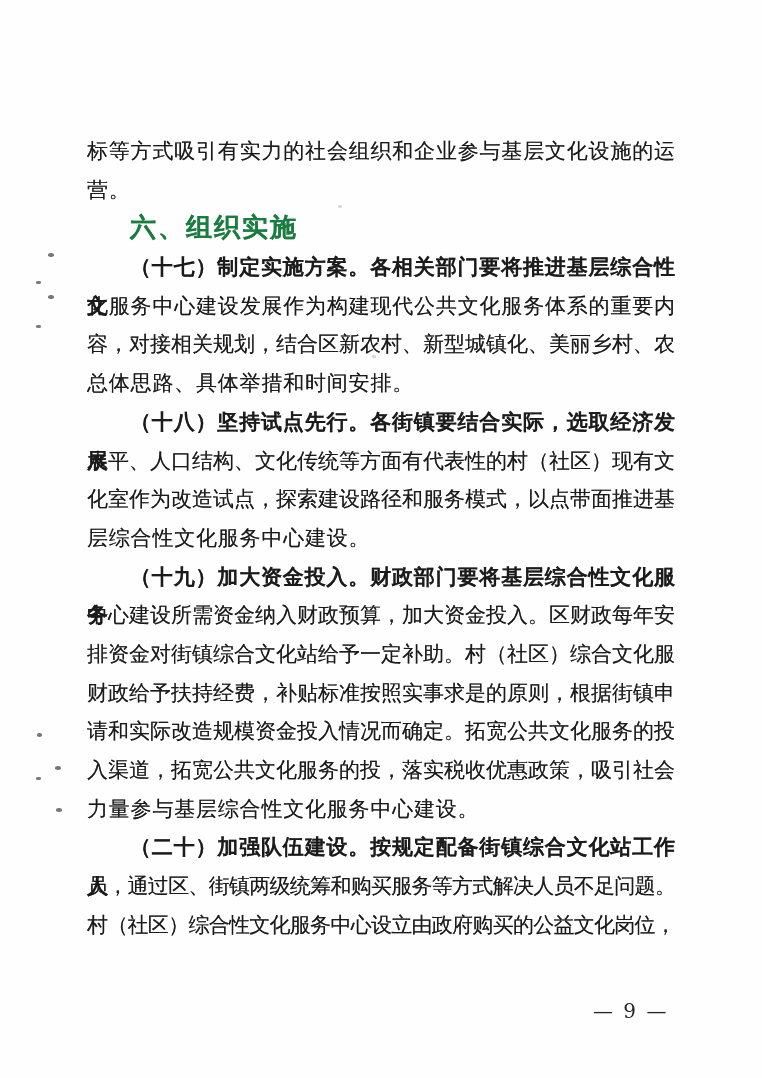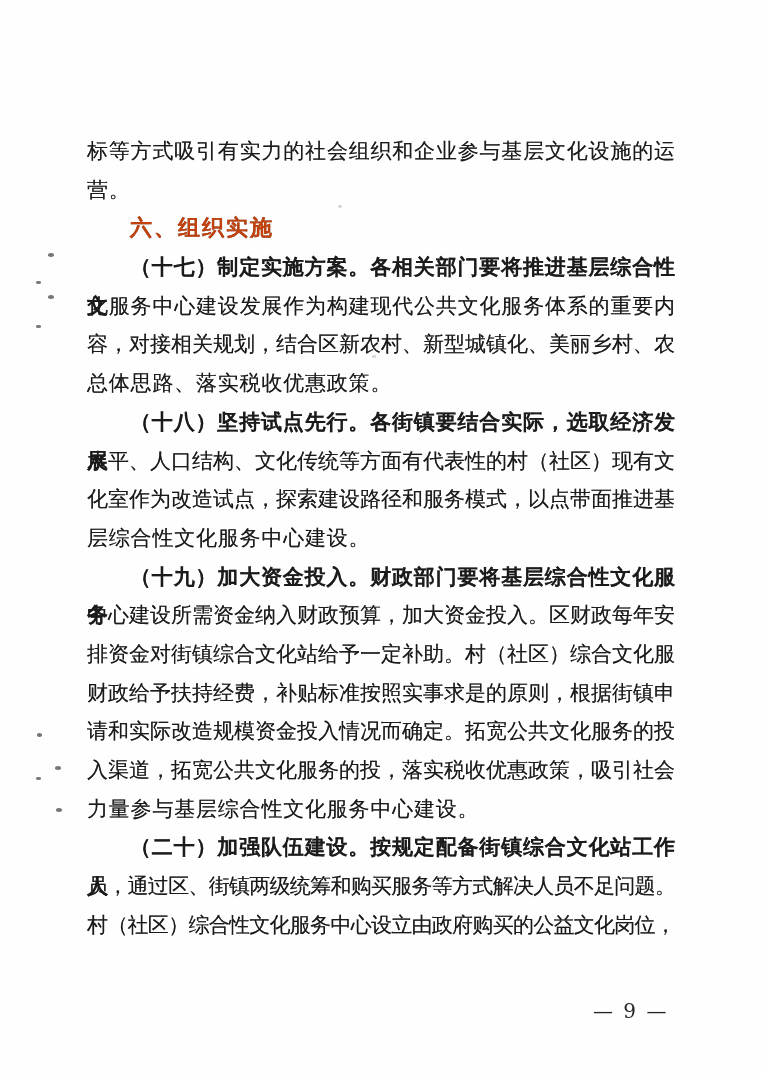--- a/index.html
+++ b/index.html
@@ -21,22 +21,22 @@
     text-shadow:0 0 0.5px rgba(20,20,20,0.6);
   }
   .line.justify{
     text-align:justify;text-align-last:justify;
     letter-spacing:0;white-space:normal;
   }
   .line.indent{text-indent:43px;font-weight:bold;}
   .line.tight{letter-spacing:-0.9px;}
   .line.heading{
     font-family:Liberation Serif, serif;
-    font-weight:bold;font-size:22px;letter-spacing:2px;
-    color:#c2410c;
+    font-weight:bold;font-size:26px;letter-spacing:2px;
+    color:#15803d;
   }
   .page-number{
     position:absolute;left:593px;top:998px;width:110px;
     font-size:20px;letter-spacing:2px;color:#262626;
     line-height:26px;
   }
   .speck{
     position:absolute;background:#4a4a4a;border-radius:45%;
     opacity:0.75;
   }
@@ -47,21 +47,21 @@
 
 <div class="page">
 
   <div class="text-block">
       <div class="line justify">标等方式吸引有实力的社会组织和企业参与基层文化设施的运</div>
       <div class="line">营。</div>
       <div class="line indent heading">六、组织实施</div>
       <div class="line justify indent">（十七）制定实施方案。各相关部门要将推进基层综合性文</div>
       <div class="line justify">化服务中心建设发展作为构建现代公共文化服务体系的重要内</div>
       <div class="line justify">容，对接相关规划，结合区新农村、新型城镇化、美丽乡村、农</div>
-      <div class="line">总体思路、落实税收优惠政策。</div>
+      <div class="line">总体思路、具体举措和时间安排。</div>
       <div class="line justify indent">（十八）坚持试点先行。各街镇要结合实际，选取经济发展</div>
       <div class="line justify">水平、人口结构、文化传统等方面有代表性的村（社区）现有文</div>
       <div class="line justify">化室作为改造试点，探索建设路径和服务模式，以点带面推进基</div>
       <div class="line">层综合性文化服务中心建设。</div>
       <div class="line justify indent">（十九）加大资金投入。财政部门要将基层综合性文化服务</div>
       <div class="line justify">中心建设所需资金纳入财政预算，加大资金投入。区财政每年安</div>
       <div class="line justify">排资金对街镇综合文化站给予一定补助。村（社区）综合文化服</div>
       <div class="line justify">财政给予扶持经费，补贴标准按照实事求是的原则，根据街镇申</div>
       <div class="line justify">请和实际改造规模资金投入情况而确定。拓宽公共文化服务的投</div>
       <div class="line justify">入渠道，拓宽公共文化服务的投，落实税收优惠政策，吸引社会</div>

